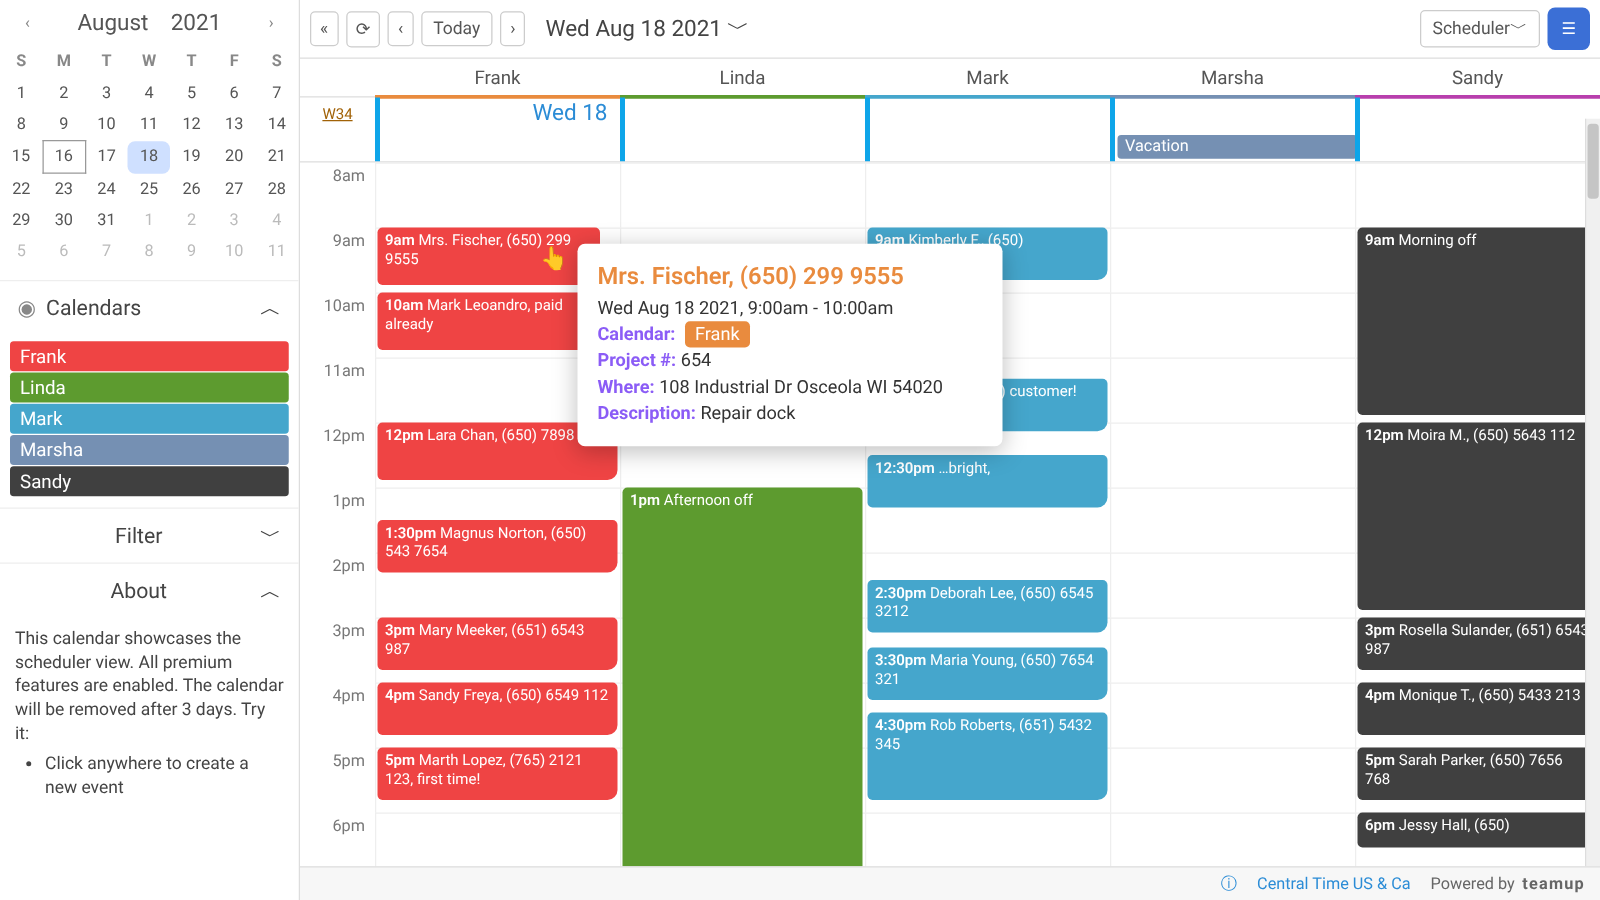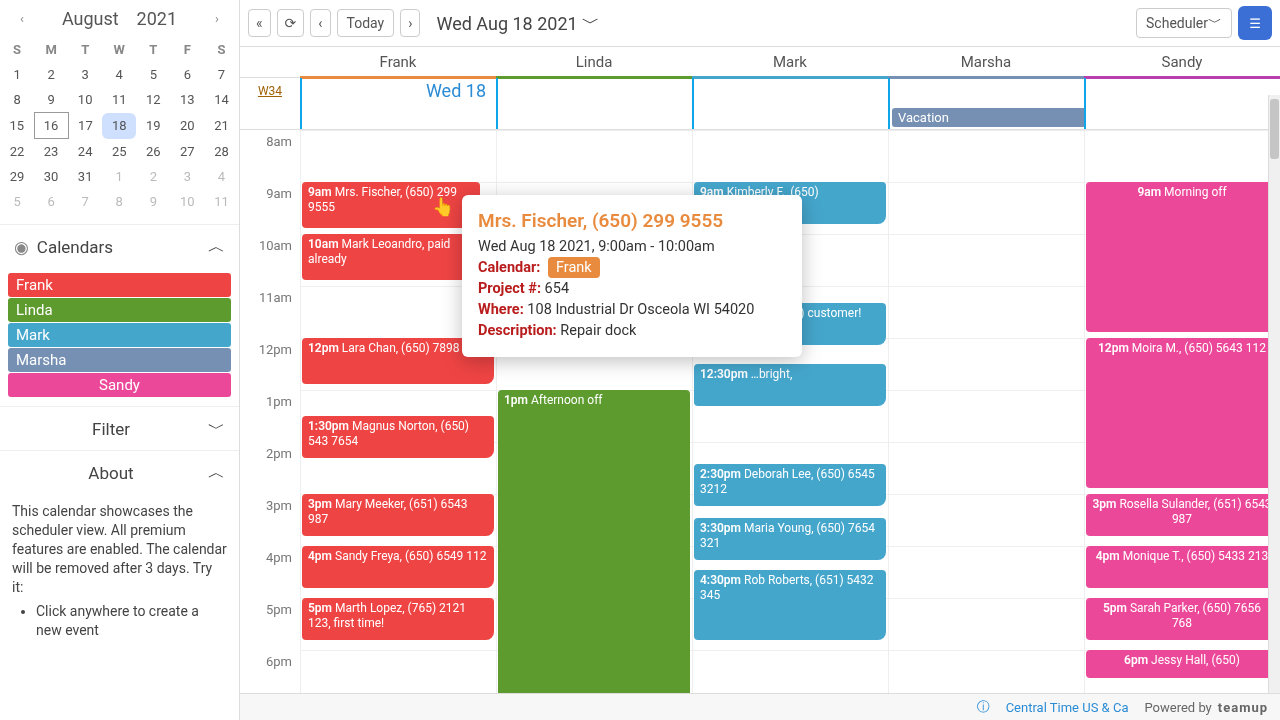--- a/index.html
+++ b/index.html
@@ -42,47 +42,47 @@
 
 
 .sched { flex: 1; display: flex; flex-direction: column; position: relative; }
 .col-heads { display: flex; border-bottom: 1px solid #ddd; }
 .col-heads .tcol { width: 60px; }
 .col-heads .col { flex: 1; text-align: center; padding: 6px 0; font-size: 15px; color: #555; position: relative; }
 .col-heads .col .under { position: absolute; left: 0; right: 0; bottom: -2px; height: 3px; }
 
 .allday-row { display: flex; height: 52px; border-bottom: 1px solid #ddd; }
 .allday-row .tcol { width: 60px; display: flex; align-items: flex-start; justify-content: center; padding-top: 6px; color: #a16207; font-size: 12px; text-decoration: underline; }
-.allday-row .col { flex: 1; border-left: 2px solid #0ea5e9; position: relative; padding: 2px; }
+.allday-row .col { flex: 1; border-left: 4px solid #0ea5e9; position: relative; padding: 2px; }
 .date-lbl { color: #2b8cd6; font-size: 18px; text-align: right; padding-right: 8px; }
 .allday-ev { background: #7590b3; color: #fff; padding: 2px 6px; border-radius: 3px; font-size: 13px; position: absolute; bottom: 2px; left: 2px; right: -2px; }
 
 .grid-body { position: relative; flex: 1; overflow: hidden; }
 .hour-row { display: flex; height: 52px; }
 .hour-row .tcol { width: 60px; text-align: right; padding-right: 8px; color: #777; font-size: 13px; padding-top: 4px; }
 .hour-row .col { flex: 1; border-left: 1px solid #eee; border-top: 1px solid #eee; }
 
 .events { position: absolute; inset: 0; display: flex; }
 .events .tcol { width: 60px; }
 .events .col { flex: 1; position: relative; }
 .ev { position: absolute; left: 2px; right: 2px; border-radius: 4px; color: #fff; padding: 3px 6px; font-size: 12px; line-height: 1.25; overflow: hidden; border-bottom-right-radius: 8px; }
 .ev .t { font-weight: 600; }
 
 
 .c-frank  { background: #ef4444; } .u-frank  { background: #e98b3e; }
 .c-linda  { background: #5d9b2f; } .u-linda  { background: #5d9b2f; }
 .c-mark   { background: #45a6cc; } .u-mark   { background: #45a6cc; }
 .c-marsha { background: #7590b3; } .u-marsha { background: #7590b3; }
-.c-sandy  { background: #ec4899; text-align: center; } .u-sandy  { background: #b83fad; }
+.c-sandy  { background: #404040; } .u-sandy  { background: #b83fad; }
 
 
 .pop { position: absolute; background: #fff; border-radius: 6px; box-shadow: 0 4px 20px rgba(0,0,0,.25); padding: 14px 16px; width: 340px; z-index: 50; }
 .pop h3 { color: #e98b3e; font-size: 19px; font-weight: 600; margin-bottom: 6px; }
 .pop .row { margin: 4px 0; font-size: 14.5px; color: #333; }
-.pop .row b { color: #b91c1c; }
+.pop .row b { color: #8b5cf6; }
 .pop .tag { background: #e98b3e; color: #fff; padding: 2px 8px; border-radius: 4px; margin-left: 4px; }
 
 
 .cursor { position: absolute; z-index: 60; pointer-events: none; font-size: 18px; }
 
 
 .footer { position: absolute; bottom: 0; right: 0; display: flex; align-items: center; gap: 16px; padding: 4px 12px; font-size: 13px; background: #f7f7f7; border-top: 1px solid #ddd; color: #2b8cd6; width: calc(100% - 240px); justify-content: flex-end; }
 .footer .pwr { color: #666; display: flex; align-items: center; gap: 6px; }
 
 

